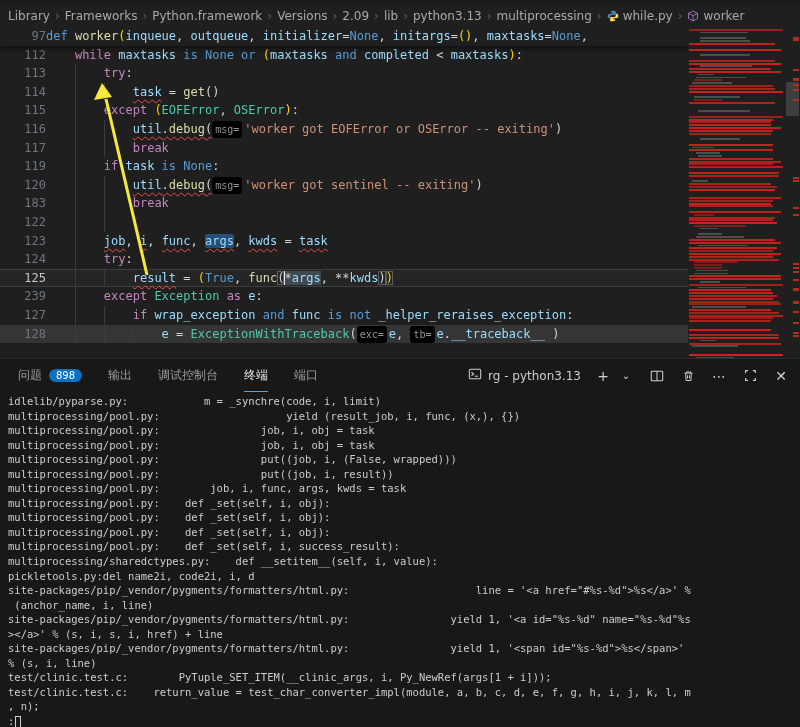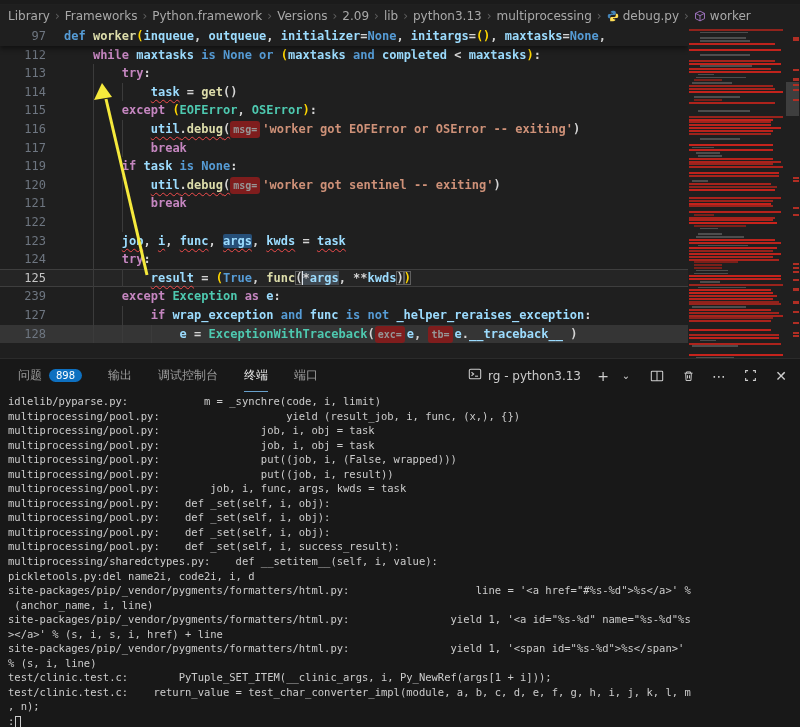--- a/index.html
+++ b/index.html
@@ -15,32 +15,32 @@
   .crumb-sep { color:#5f5f5f; margin:0 5px; font-size:12px; }
   .crumb .ic { margin-right:4px; display:inline-flex; }
 
   
   #editor { position:relative; width:800px; height:331px; background:#1f1f1f; overflow:hidden; }
   #code-col { position:absolute; left:0; top:0; width:688px; height:331px; overflow:hidden; }
   .code-row { position:relative; display:flex; height:18.6px; line-height:18.6px;
     font-family:"DejaVu Sans Mono","Liberation Mono",monospace; font-size:12px; white-space:pre; }
   .code-row .gut { width:46px; text-align:right; color:#6e7681; flex:0 0 46px; }
   .code-row .gut.active { color:#c6c6c6; }
-  .code-row .txt { position:relative; margin-left:18px; color:#d4d4d4;font-weight:bold; }
+  .code-row .txt { position:relative; color:#d4d4d4; }
   .guide { position:absolute; top:0; bottom:0; width:1px; background:#3b3b3b; }
   #sticky-row { background:#1f1f1f; box-shadow:0 3px 5px rgba(0,0,0,.45); position:relative; z-index:5; }
   .cur-line { background:rgba(100,100,100,.10);
     box-shadow:inset 0 1px 0 rgba(130,130,130,.28), inset 0 -1px 0 rgba(130,130,130,.28); }
   .sel-line { background:rgba(110,110,110,.28); }
 
   .k { color:#c586c0; } .b { color:#569cd6; } .f { color:#dcdcaa; }
   .v { color:#9cdcfe; } .t { color:#4ec9b0; } .p { color:#d4d4d4; }
   .g { color:#ffd700; } .s { color:#ce9178; }
   .sq { text-decoration:underline wavy #f14c4c 1px; text-underline-offset:3px; }
-  .hint { font-size:10px; background:#7f1d1d; color:#969696; border-radius:3px;
+  .hint { font-size:10px; background:#000000; color:#969696; border-radius:3px;
     padding:3px 3px; margin-right:2px; }
   .hlb { background:#264f78; border-radius:2px; }
   .hlg { background:rgba(173,214,255,.20); }
   .box { outline:1px solid #5f5f5f; outline-offset:-1px; }
   .cursor { display:inline-block; width:2px; height:14px; background:#eaeaea;
     vertical-align:middle; margin:0 -1px; }
 
   #minimap { position:absolute; left:688px; top:0; width:97px; height:331px; background:#1f1f1f; }
   #scrollbar { position:absolute; left:785px; top:0; width:15px; height:331px; background:#1f1f1f; }
   #scroll-slider { position:absolute; left:1px; top:55px; width:13px; height:34px;
@@ -109,21 +109,21 @@
         <span>multiprocessing</span>
       </span>
       <span class="crumb-sep">›</span>
       <span class="crumb">
         <span class="ic">
           <svg width="12" height="12" viewBox="0 0 16 16">
             <path fill="#4584b6" d="M7.9 1c-3 0-2.8 1.3-2.8 1.3v2.2h2.9v.7H3.4S1 4.9 1 8c0 3 2.1 2.9 2.1 2.9h1.2V8.7s-.1-2.1 2.1-2.1h3.4s2 0 2-1.9V2.9S12.1 1 7.9 1zM6.3 2.4a.6.6 0 1 1 0 1.2.6.6 0 0 1 0-1.2z"></path>
             <path fill="#ffde57" d="M8.1 15c3 0 2.8-1.3 2.8-1.3v-2.2H8v-.7h4.6S15 11.1 15 8c0-3-2.1-2.9-2.1-2.9h-1.2v2.2s.1 2.1-2.1 2.1H6.2s-2 0-2 1.9v3.8S3.9 15 8.1 15zm1.6-1.4a.6.6 0 1 1 0-1.2.6.6 0 0 1 0 1.2z"></path>
           </svg>
         </span>
-        <span>debug.py</span>
+        <span>while.py</span>
       </span>
       <span class="crumb-sep">›</span>
       <span class="crumb">
         <span class="ic">
           <svg width="12" height="12" viewBox="0 0 16 16" fill="none" stroke="#b180d7" stroke-width="1.1">
             <path d="M8 1.5 L14 4.5 V11.5 L8 14.5 L2 11.5 V4.5 Z"></path>
             <path d="M2 4.5 L8 7.5 L14 4.5"></path>
             <path d="M8 7.5 V14.5"></path>
           </svg>
         </span>
@@ -135,21 +135,21 @@
     <div id="code-col">
         <div class="code-row" id="sticky-row"><span class="gut">97</span><span class="txt"><span class="b">def </span><span class="f">worker</span><span class="g">(</span><span class="v">inqueue</span><span class="p">, </span><span class="v">outqueue</span><span class="p">, </span><span class="v">initializer</span><span class="p">=</span><span class="b">None</span><span class="p">, </span><span class="v">initargs</span><span class="p">=</span><span class="g">()</span><span class="p">, </span><span class="v">maxtasks</span><span class="p">=</span><span class="b">None</span><span class="p">,</span></span></div>
         <div class="code-row"><span class="gut">112</span><span class="txt">    <span class="k">while </span><span class="v">maxtasks </span><span class="b">is </span><span class="b">None </span><span class="b">or </span><span class="g">(</span><span class="v">maxtasks </span><span class="b">and </span><span class="v">completed </span><span class="p">&lt; </span><span class="v">maxtasks</span><span class="g">)</span><span class="p">:</span></span></div>
         <div class="code-row"><span class="gut">113</span><span class="txt"><span class="guide" style="left: 28.9px;"></span>        <span class="k">try</span><span class="p">:</span></span></div>
         <div class="code-row"><span class="gut">114</span><span class="txt"><span class="guide" style="left: 28.9px;"></span><span class="guide" style="left: 57.8px;"></span>            <span class="v sq">task</span><span class="p"> = </span><span class="f">get</span><span class="p">()</span></span></div>
         <div class="code-row"><span class="gut">115</span><span class="txt"><span class="guide" style="left: 28.9px;"></span>        <span class="k">except </span><span class="g">(</span><span class="t">EOFError</span><span class="p">, </span><span class="t">OSError</span><span class="g">)</span><span class="p">:</span></span></div>
         <div class="code-row"><span class="gut">116</span><span class="txt"><span class="guide" style="left: 28.9px;"></span><span class="guide" style="left: 57.8px;"></span>            <span class="v sq">util</span><span class="p sq">.</span><span class="f sq">debug</span><span class="p sq">(</span><span class="hint">msg=</span><span class="s">'worker got EOFError or OSError -- exiting'</span><span class="p">)</span></span></div>
         <div class="code-row"><span class="gut">117</span><span class="txt"><span class="guide" style="left: 28.9px;"></span><span class="guide" style="left: 57.8px;"></span>            <span class="k">break</span></span></div>
         <div class="code-row"><span class="gut">119</span><span class="txt"><span class="guide" style="left: 28.9px;"></span>        <span class="k">if </span><span class="v">task </span><span class="b">is </span><span class="b">None</span><span class="p">:</span></span></div>
         <div class="code-row"><span class="gut">120</span><span class="txt"><span class="guide" style="left: 28.9px;"></span><span class="guide" style="left: 57.8px;"></span>            <span class="v sq">util</span><span class="p sq">.</span><span class="f sq">debug</span><span class="p sq">(</span><span class="hint">msg=</span><span class="s">'worker got sentinel -- exiting'</span><span class="p">)</span></span></div>
-        <div class="code-row"><span class="gut">121</span><span class="txt"><span class="guide" style="left: 28.9px;"></span><span class="guide" style="left: 57.8px;"></span>            <span class="k">break</span></span></div>
+        <div class="code-row"><span class="gut">183</span><span class="txt"><span class="guide" style="left: 28.9px;"></span><span class="guide" style="left: 57.8px;"></span>            <span class="k">break</span></span></div>
         <div class="code-row"><span class="gut">122</span><span class="txt"><span class="guide" style="left: 28.9px;"></span><span class="guide" style="left: 57.8px;"></span>            </span></div>
         <div class="code-row"><span class="gut">123</span><span class="txt"><span class="guide" style="left: 28.9px;"></span>        <span class="v sq">job</span><span class="p">, </span><span class="v sq">i</span><span class="p">, </span><span class="v sq">func</span><span class="p">, </span><span class="v sq hlb">args</span><span class="p">, </span><span class="v sq">kwds</span><span class="p"> = </span><span class="v sq">task</span></span></div>
         <div class="code-row"><span class="gut">124</span><span class="txt"><span class="guide" style="left: 28.9px;"></span>        <span class="k">try</span><span class="p">:</span></span></div>
         <div class="code-row cur-line"><span class="gut active">125</span><span class="txt"><span class="guide" style="left: 28.9px;"></span><span class="guide" style="left: 57.8px;"></span>            <span class="v sq">result</span><span class="p"> = </span><span class="g">(</span><span class="b">True</span><span class="p">, </span><span class="f">func</span><span class="p box">(</span><span class="cursor"></span><span class="p hlg">*</span><span class="v hlg">args</span><span class="p">, </span><span class="p">**</span><span class="v">kwds</span><span class="p box">)</span><span class="g box">)</span></span></div>
         <div class="code-row"><span class="gut">239</span><span class="txt"><span class="guide" style="left: 28.9px;"></span>        <span class="k">except </span><span class="t">Exception </span><span class="k">as </span><span class="v">e</span><span class="p">:</span></span></div>
         <div class="code-row"><span class="gut">127</span><span class="txt"><span class="guide" style="left: 28.9px;"></span><span class="guide" style="left: 57.8px;"></span>            <span class="k">if </span><span class="v">wrap_exception </span><span class="b">and </span><span class="v">func </span><span class="b">is </span><span class="b">not </span><span class="v">_helper_reraises_exception</span><span class="p">:</span></span></div>
         <div class="code-row sel-line"><span class="gut">128</span><span class="txt"><span class="guide" style="left: 28.9px;"></span><span class="guide" style="left: 57.8px;"></span><span class="guide" style="left: 86.7px;"></span>                <span class="v">e</span><span class="p"> = </span><span class="t">ExceptionWithTraceback</span><span class="p">(</span><span class="hint">exc=</span><span class="v">e</span><span class="p">, </span><span class="hint">tb=</span><span class="v">e</span><span class="p">.</span><span class="v">__traceback__</span><span class="p"> )</span></span></div>
       </div>
     <div id="minimap">
         <div class="mm-bar" style="left: 1px; top: 2px; width: 94px; height: 2.1px; background: rgba(156, 35, 28, 0.9);"></div>

